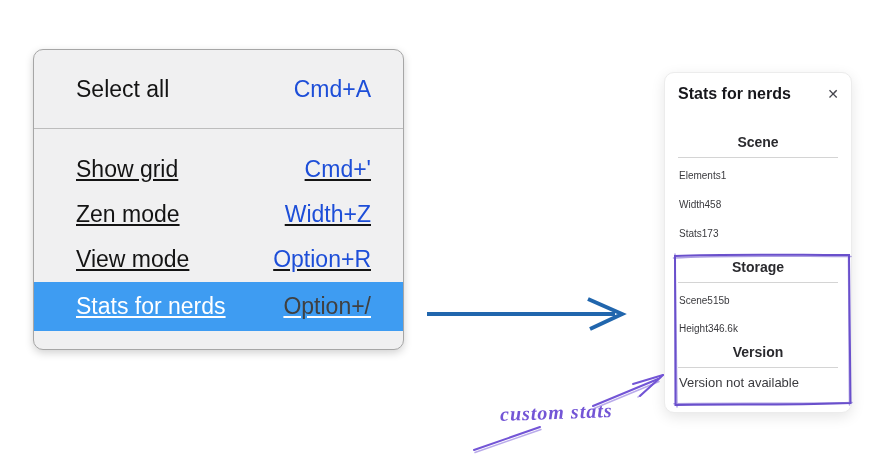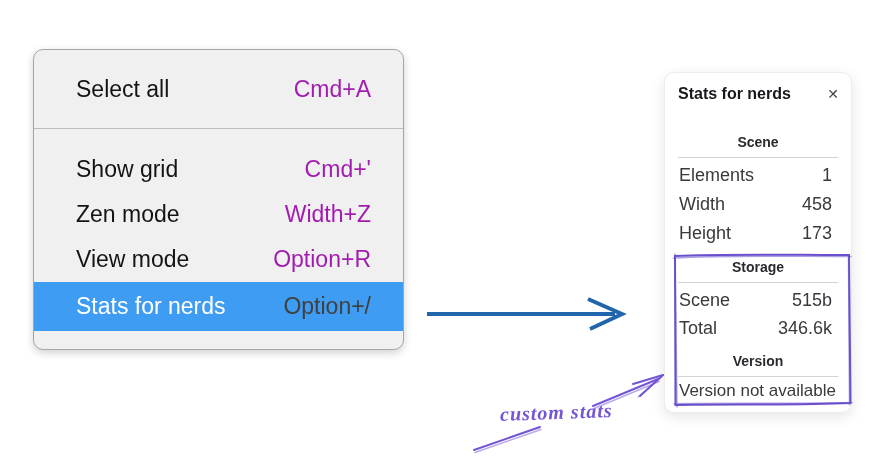--- a/index.html
+++ b/index.html
@@ -21,22 +21,22 @@
     font-size:23px; color:#141414;
     overflow:hidden;
   }
   .menu-row {
     height:52px; display:flex; align-items:center; justify-content:space-between;
     padding:0 32px 0 42px;
     text-align:right;
   }
   .menu-sep { height:1px; background:#bdbdbd; margin-top:13px; }
   .menu-group { padding-top:18px; }
-  .menu-group .menu-row { height:45px; }
-  .menu-row .shortcut { color:#a21caf; }
+  .menu-group .menu-row { height:45px;text-decoration:underline; }
+  .menu-row .shortcut { color:#1d4ed8; }
   .menu-row.highlight {
     height:49px;
     background:var(--menu-highlight-blue, #3e9cf2);
     color:#ffffff;
   }
   .menu-row.highlight .shortcut { color:#404040; }
 
   
   .flow-arrow { position:absolute; left:423px; top:295px; }
 
@@ -55,31 +55,31 @@
     padding:11px 12px 0 13px; height:20px;
   }
   .panel-title { font-weight:bold; font-size:16px; color:#17171c; }
   .panel-close { font-size:14px; color:#46464d; cursor:pointer; line-height:14px; }
   .sec-h {
     text-align:center; font-weight:bold; font-size:14px; color:#2a2a2e;
     line-height:20px; height:20px;
   }
   .sec-h.first   { margin-top:28px; }
   .sec-h.storage { margin-top:9px; }
-  .sec-h.version { margin-top:9px; }
+  .sec-h.version { }
   .sec-hr { height:1px; background:#d4d4d4; margin:5px 13px 0 13px; }
   .stat-rows { padding-top:3px; }
   .stat-row {
-    display:flex; justify-content:space-between; align-items:center;
-    height:29px; padding:0 19px 0 14px; font-size:18px;
+    display:flex; align-items:center;
+    height:29px; padding:0 19px 0 14px; font-size:10px;
   }
   .stat-rows.compact .stat-row { height:28px; }
   .stat-note {
     height:28px; display:flex; align-items:center;
-    padding:0 8px 0 14px; font-size:17px; white-space:nowrap;
+    padding:0 8px 0 14px; font-size:13px; white-space:nowrap;
   }
   .purple-box { position:absolute; left:5px; top:176px; pointer-events:none; }
   .purple-box path { stroke:var(--box-purple, #6a50cc); stroke-width:2; fill:none; stroke-linecap:round; }
   .purple-box path.echo { opacity:0.55; stroke-width:1.5; }
 
   
   .annot-arrow { position:absolute; left:462px; top:366px; pointer-events:none; }
   .annot-arrow path { stroke:var(--annotation-purple, #7355d6); stroke-width:2; fill:none; stroke-linecap:round; }
   .annot-arrow path.echo { opacity:0.5; stroke-width:1.5; }
   .annot-label {
@@ -137,34 +137,34 @@
   <div class="stat-rows">
     <div class="stat-row">
       <span>Elements</span>
       <span>1</span>
     </div>
     <div class="stat-row">
       <span>Width</span>
       <span>458</span>
     </div>
     <div class="stat-row">
-      <span>Height</span>
+      <span>Stats</span>
       <span>173</span>
     </div>
   </div>
 
   <div class="sec-h storage">Storage</div>
   <div class="sec-hr"></div>
   <div class="stat-rows compact">
     <div class="stat-row">
       <span>Scene</span>
       <span>515b</span>
     </div>
     <div class="stat-row">
-      <span>Total</span>
+      <span>Height</span>
       <span>346.6k</span>
     </div>
   </div>
 
   <div class="sec-h version">Version</div>
   <div class="sec-hr"></div>
   <div class="stat-note">Version not available</div>
 
   <svg class="purple-box" width="184" height="162" viewBox="0 0 184 162">
     <path d="M5,7 C 55,4.5 125,6 179,6 L180.5,154 C 125,156.5 55,155 5.5,156 Z"></path>

